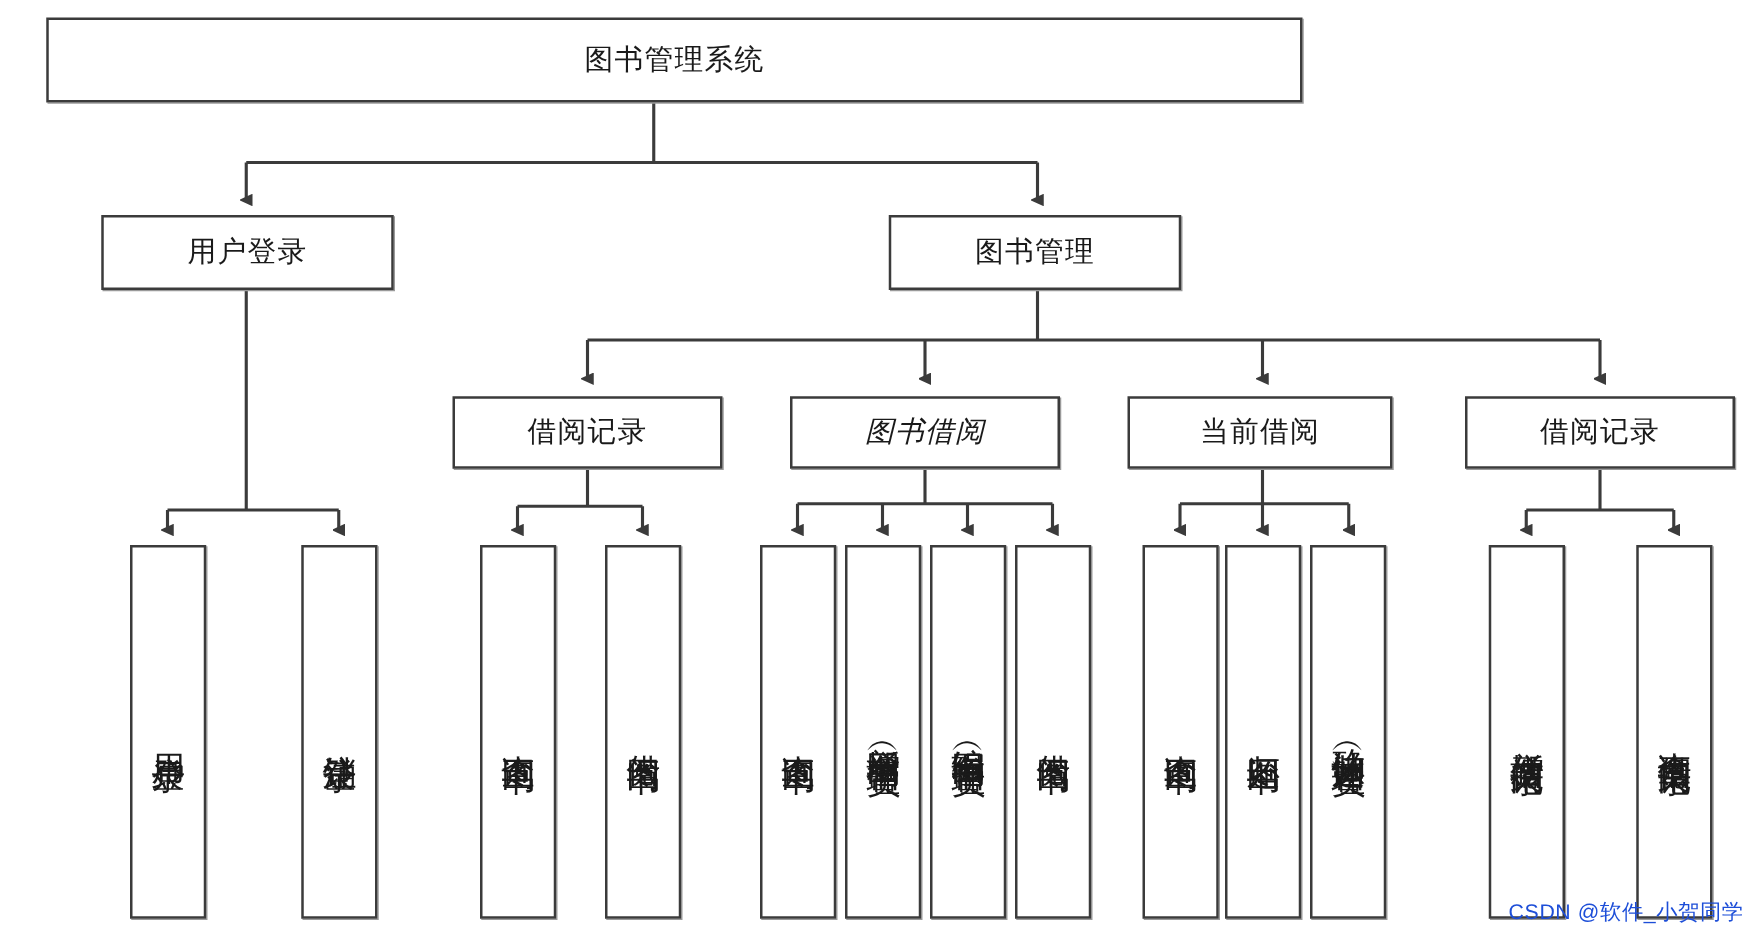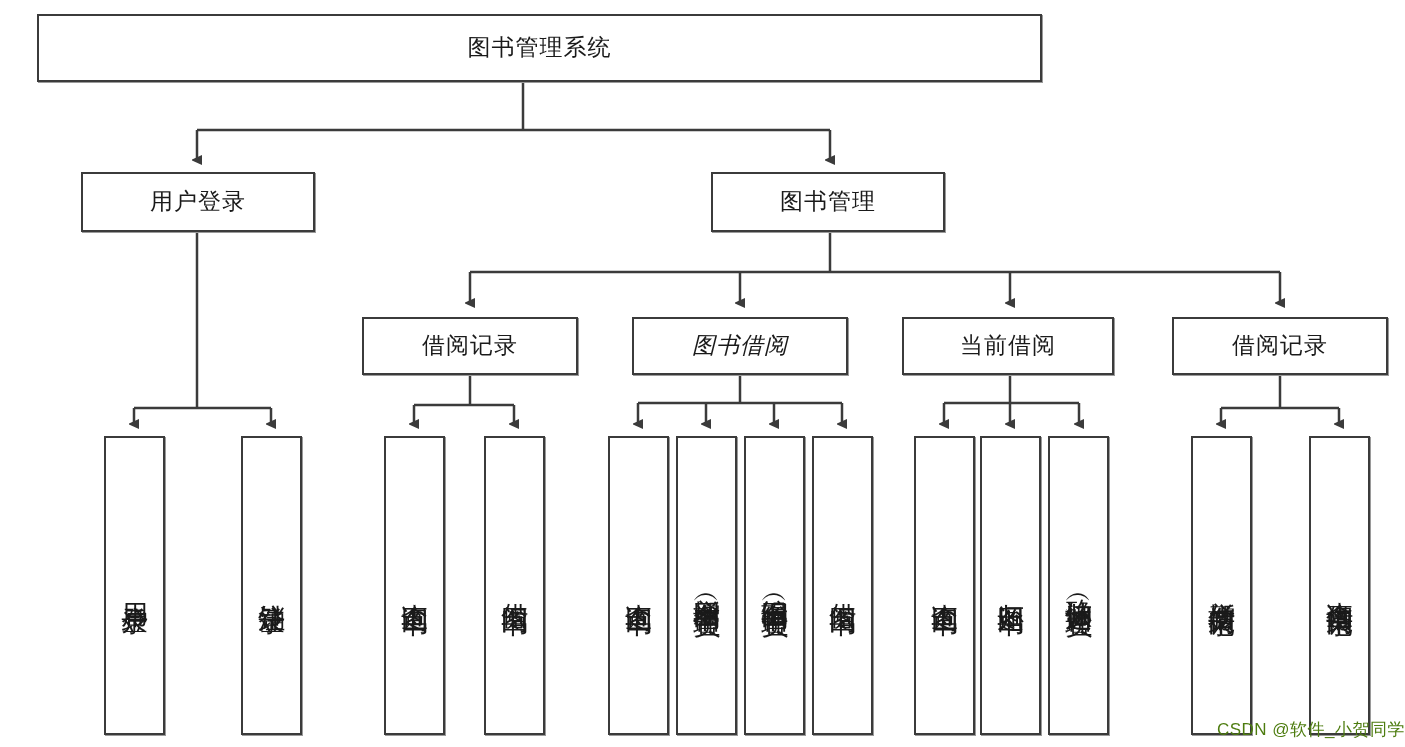--- a/index.html
+++ b/index.html
@@ -51,24 +51,24 @@
     padding: 6px 0;
   }
   .node.vert .vlabel {
     writing-mode: vertical-rl;
     text-orientation: upright;
     white-space: normal;
     text-align: center;
   }
   .watermark {
     position: absolute;
-    right: 0;
+    right: 10px;
     bottom: 6px;
     font-size: 17px;
-    color: #4d7c0f;
+    color: #1d4ed8;
     letter-spacing: 0.5px;
     z-index: 3;
     user-select: none;
   }
 </style>
 </head>
 <body>
 
 <div id="diagram-root">
 

